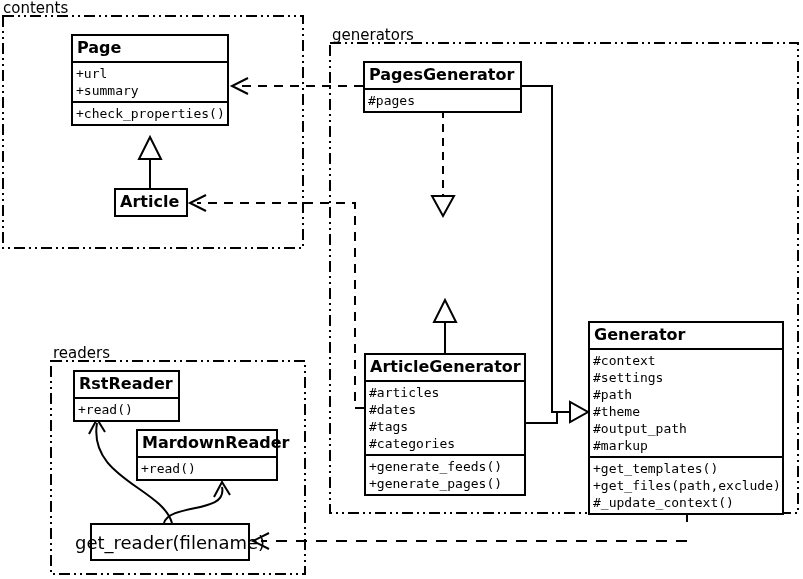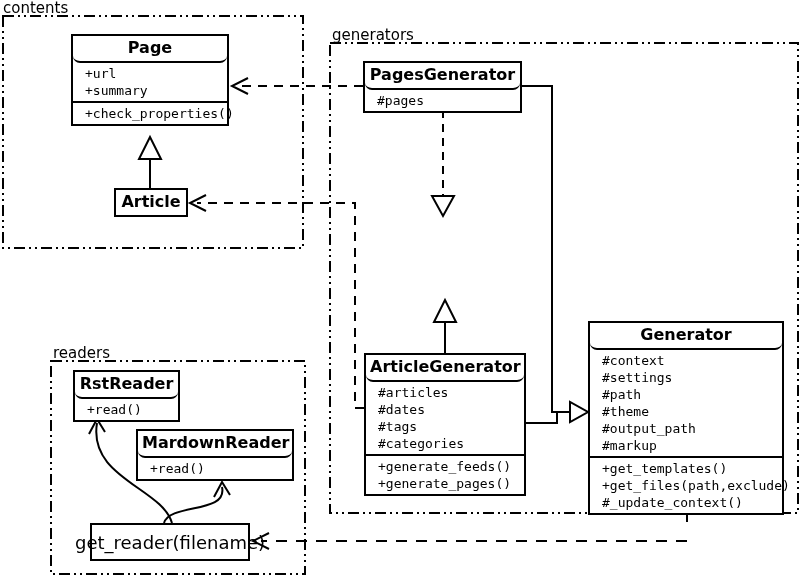--- a/index.html
+++ b/index.html
@@ -1,26 +1,26 @@
 <!DOCTYPE html>
 <html><head>
 <meta charset="utf-8">
 <style>
   html,body{margin:0;padding:0;background:#ffffff;}
   #canvas{position:relative;width:803px;height:579px;background:#fff;overflow:hidden;
           font-family:"DejaVu Sans","Liberation Sans",sans-serif;color:#000;}
   #edge-layer{position:absolute;left:0;top:0;width:803px;height:579px;}
   .pkg-label{position:absolute;font-size:15px;color:#000;line-height:17px;white-space:nowrap;}
   .class-box{position:absolute;background:#fff;border:2px solid #000;box-sizing:border-box;}
-  .class-title{font-weight:bold;font-size:16px;text-align:center;padding:2px 4px 3px 4px;
-               border-bottom:2px solid #000;line-height:20px;white-space:nowrap;border-radius:7px;}
+  .class-title{font-weight:bold;font-size:16px;padding:2px 4px 3px 4px;
+               border-bottom:2px solid #000;line-height:20px;white-space:nowrap;}
   .class-title.no-div{border-bottom:none;}
   .stereotype{font-family:"DejaVu Sans Mono","Liberation Mono",monospace;font-weight:normal;
               font-size:12px;line-height:15px;display:block;}
-  .section{padding:2px 12px;border-bottom:2px solid #000;}
+  .section{padding:2px 3px;border-bottom:2px solid #000;}
   .section:last-child{border-bottom:none;}
   .member{font-family:"DejaVu Sans Mono","Liberation Mono",monospace;font-size:13px;
           line-height:17px;white-space:nowrap;}
   .plain-box{position:absolute;background:#fff;border:2px solid #000;box-sizing:border-box;
              display:flex;align-items:center;justify-content:center;font-size:18px;}
 </style>
 </head>
 <body>
 
 <div id="canvas">
@@ -118,21 +118,21 @@
     </div>
   </div>
 
   <div class="class-box" style="left:73px;top:370px;width:107px;">
     <div class="class-title">RstReader</div>
     <div class="section">
       <div class="member">+read()</div>
     </div>
   </div>
 
-  <div class="class-box" style="left:136px;top:429px;width:158px;">
+  <div class="class-box" style="left:136px;top:429px;width:142px;">
     <div class="class-title">MardownReader</div>
     <div class="section">
       <div class="member">+read()</div>
     </div>
   </div>
 
   <div class="plain-box" style="left:90px;top:523px;width:160px;height:38px;">
     <span>get_reader(filename)</span>
   </div>
 

